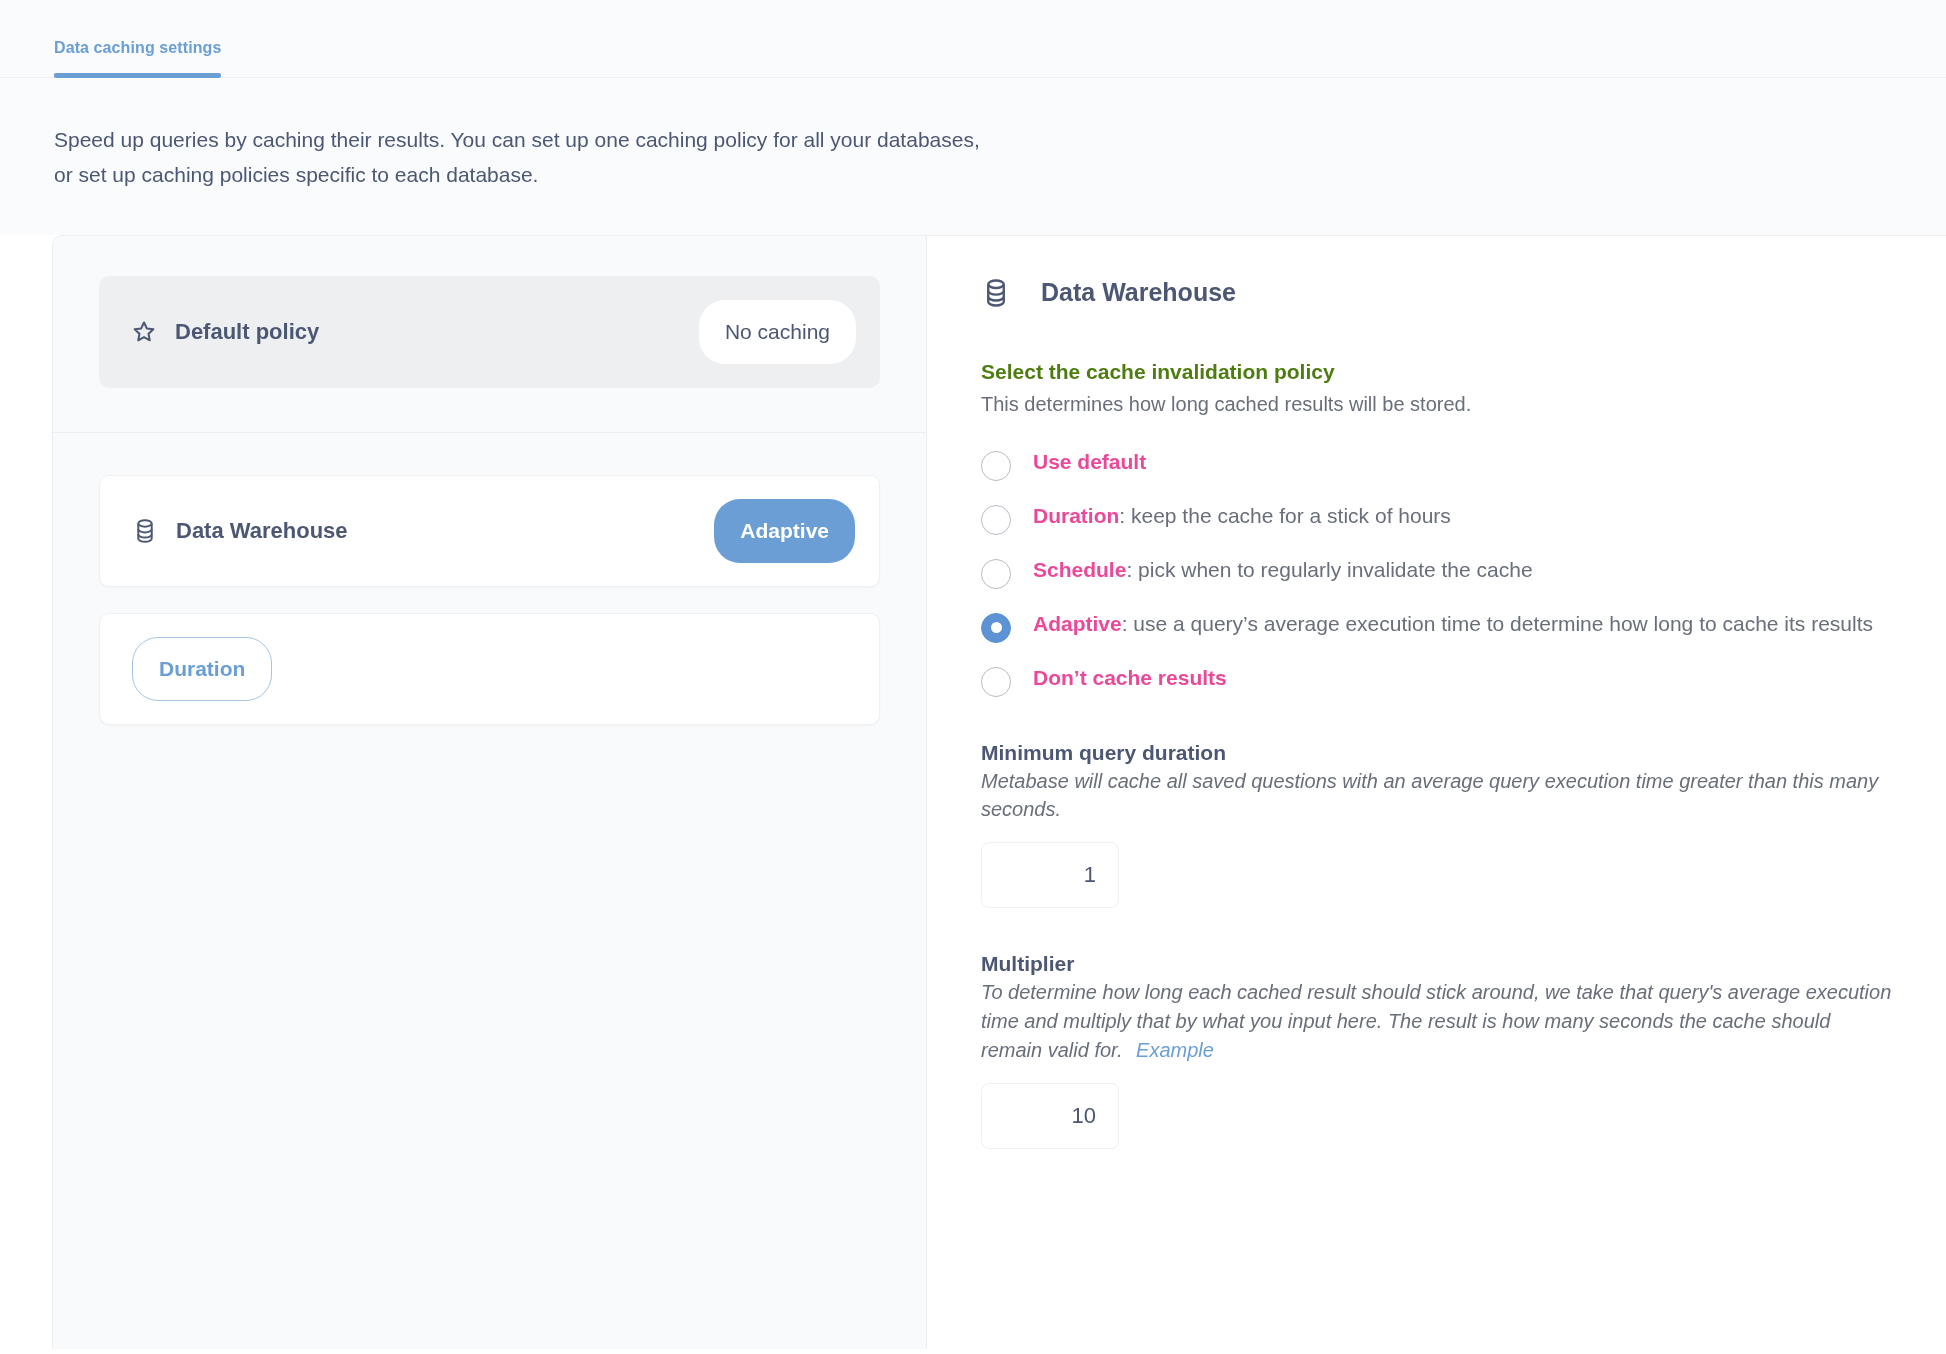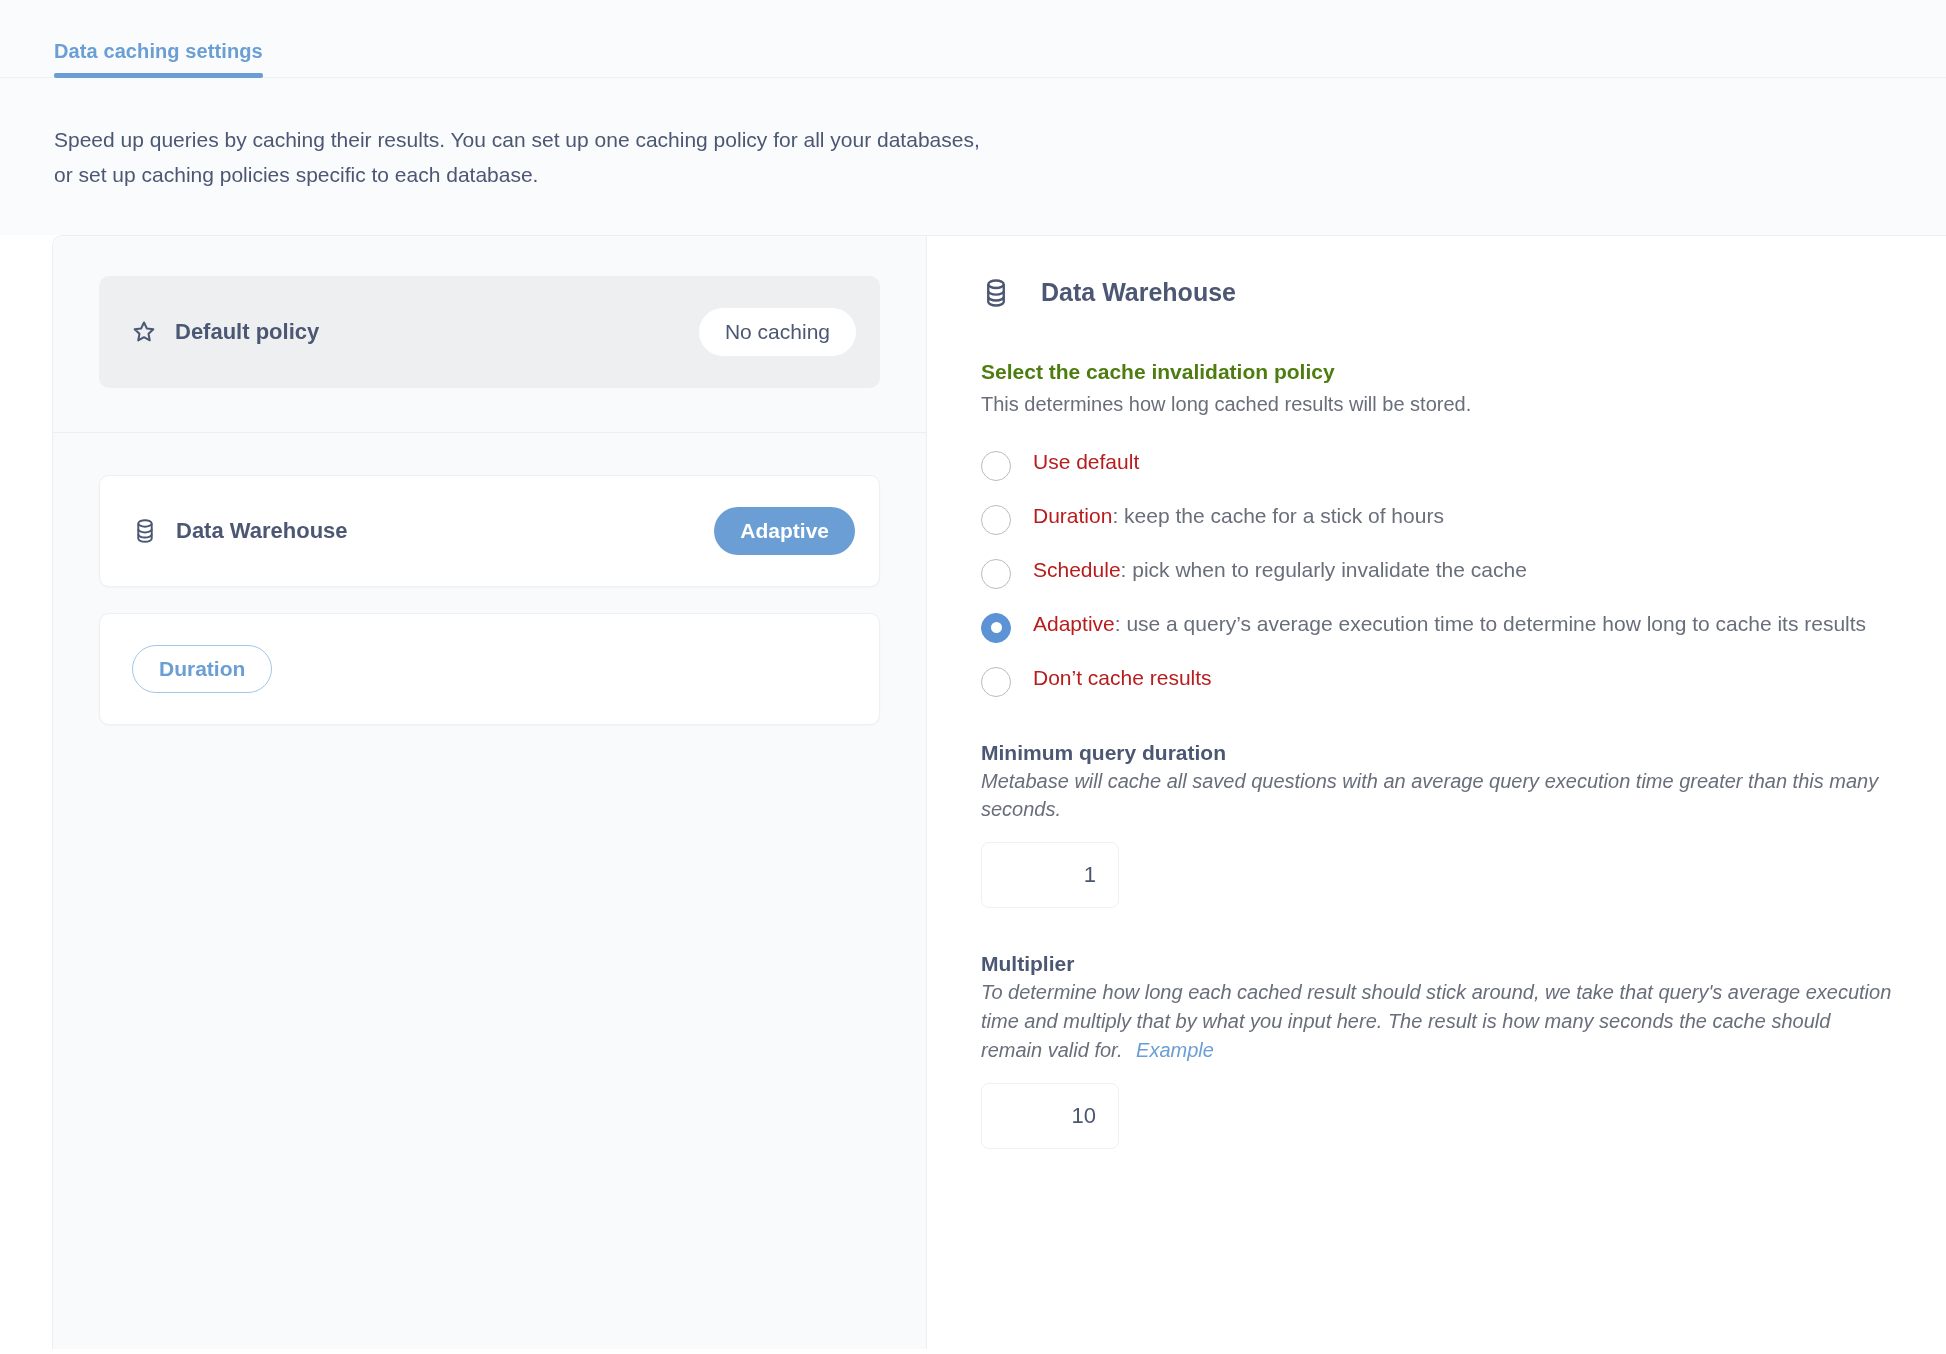--- a/index.html
+++ b/index.html
@@ -21,24 +21,24 @@
   .tabbar {
     height: 78px;
     background: #f9fbfc;
     border-bottom: 1px solid #eef0f2;
     display: flex;
     align-items: flex-end;
     padding-left: 54px;
     position: relative;
   }
   .tab {
-    font-size: 20px;
+    font-size: 16px;
     font-weight: 700;
     color: #6a9ed4;
-    padding-bottom: 14px;
+    padding-bottom: 20px;
     position: relative;
     cursor: pointer;
     letter-spacing: 0.1px;
   }
   .tab::after {
     content: "";
     position: absolute;
     left: 0; right: 0;
     bottom: -1px;
     height: 5px;
@@ -127,21 +127,21 @@
     height: 26px;
     display: flex;
     align-items: center;
     justify-content: center;
     flex: 0 0 26px;
   }
   .icon-wrap svg { display: block; }
 
   
   .pill {
-    height: 48px;
+    height: 64px;
     min-width: 140px;
     padding: 0 26px;
     border-radius: 26px;
     display: flex;
     align-items: center;
     justify-content: center;
     font-size: 21px;
     font-weight: 700;
     cursor: pointer;
     white-space: nowrap;
@@ -228,22 +228,22 @@
     border-radius: 50%;
     background: #ffffff;
   }
   .radio-text {
     font-size: 21px;
     line-height: 1.45;
     color: #696e7b;
     max-width: 1010px;
   }
   .radio-text b {
-    color: #b91c1c;
-    font-weight: 400;
+    color: #ec4899;
+    font-weight: 700;
   }
 
   
   .field-block { margin-top: 44px; }
   .field-title {
     font-size: 21px;
     font-weight: 700;
     color: #4c5773;
     margin-bottom: 2px;
   }

